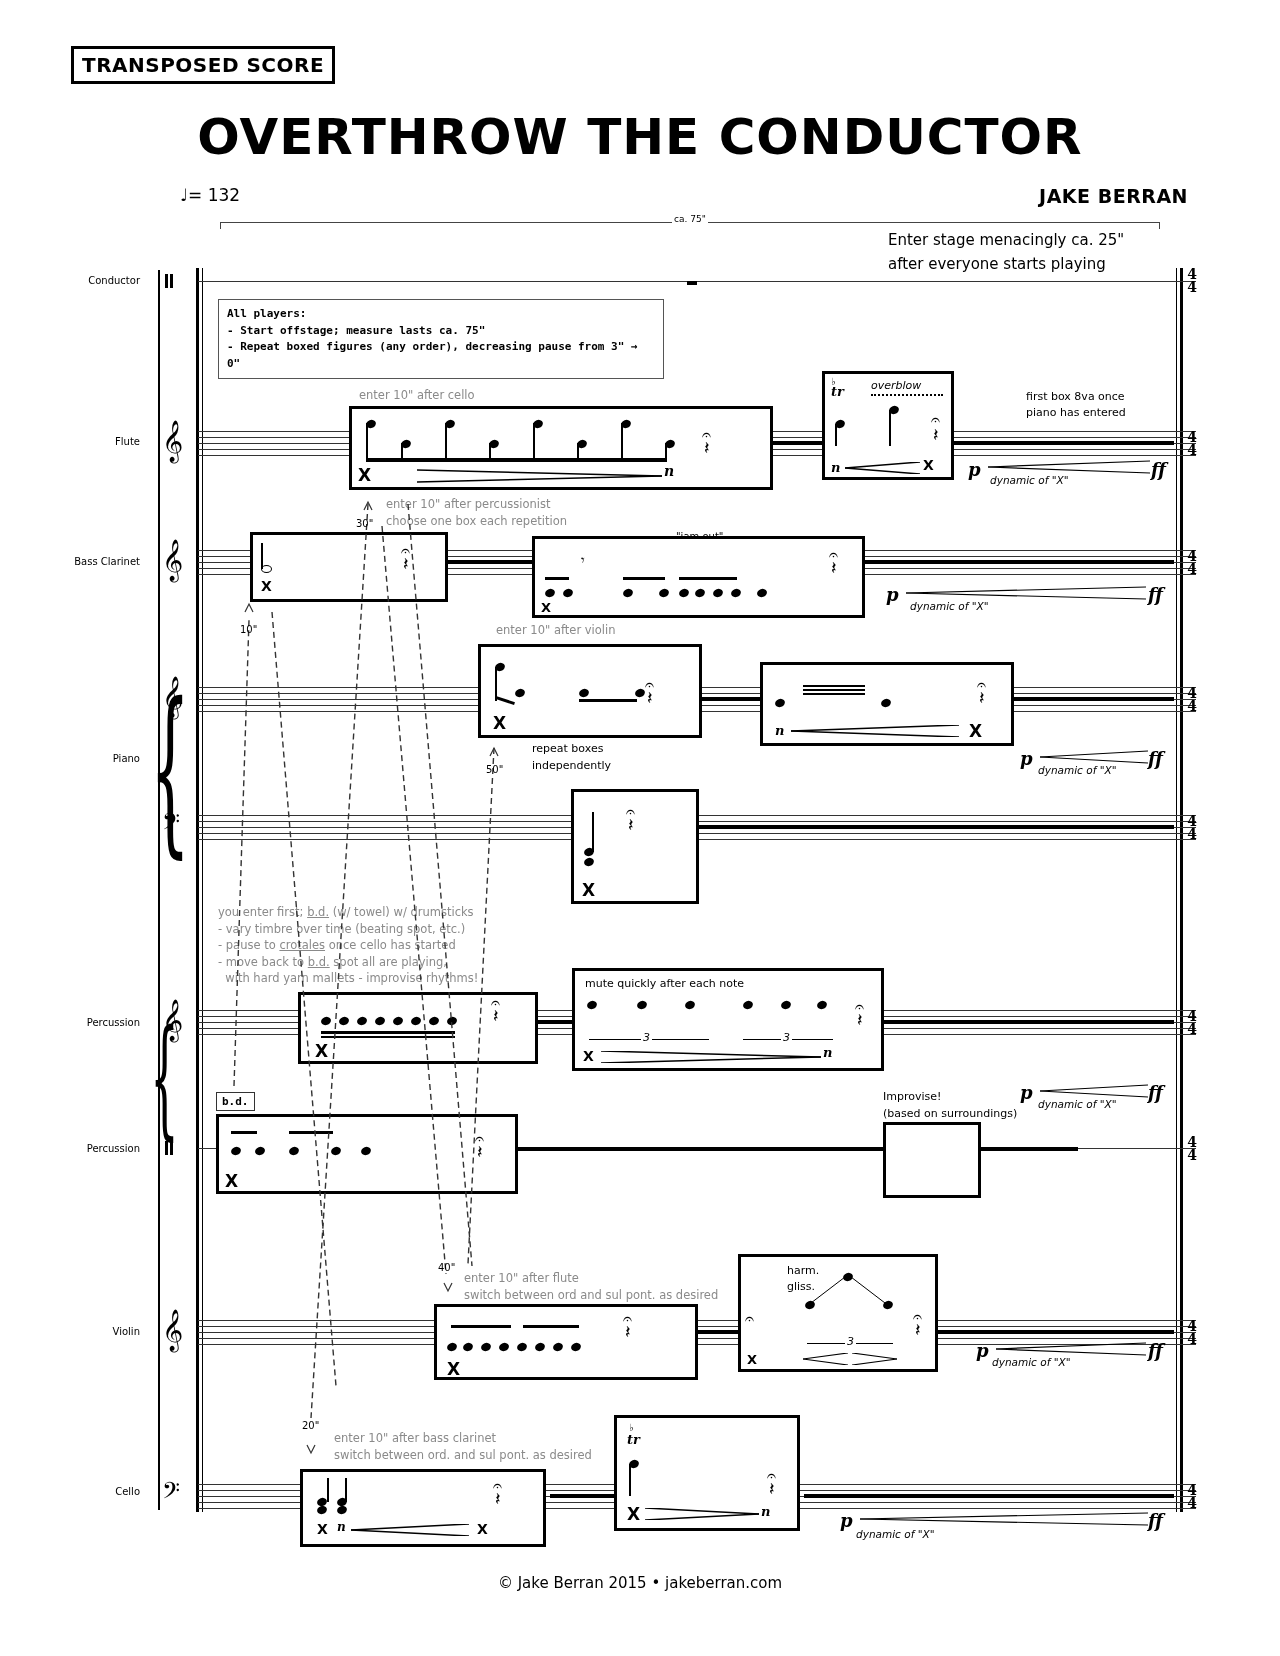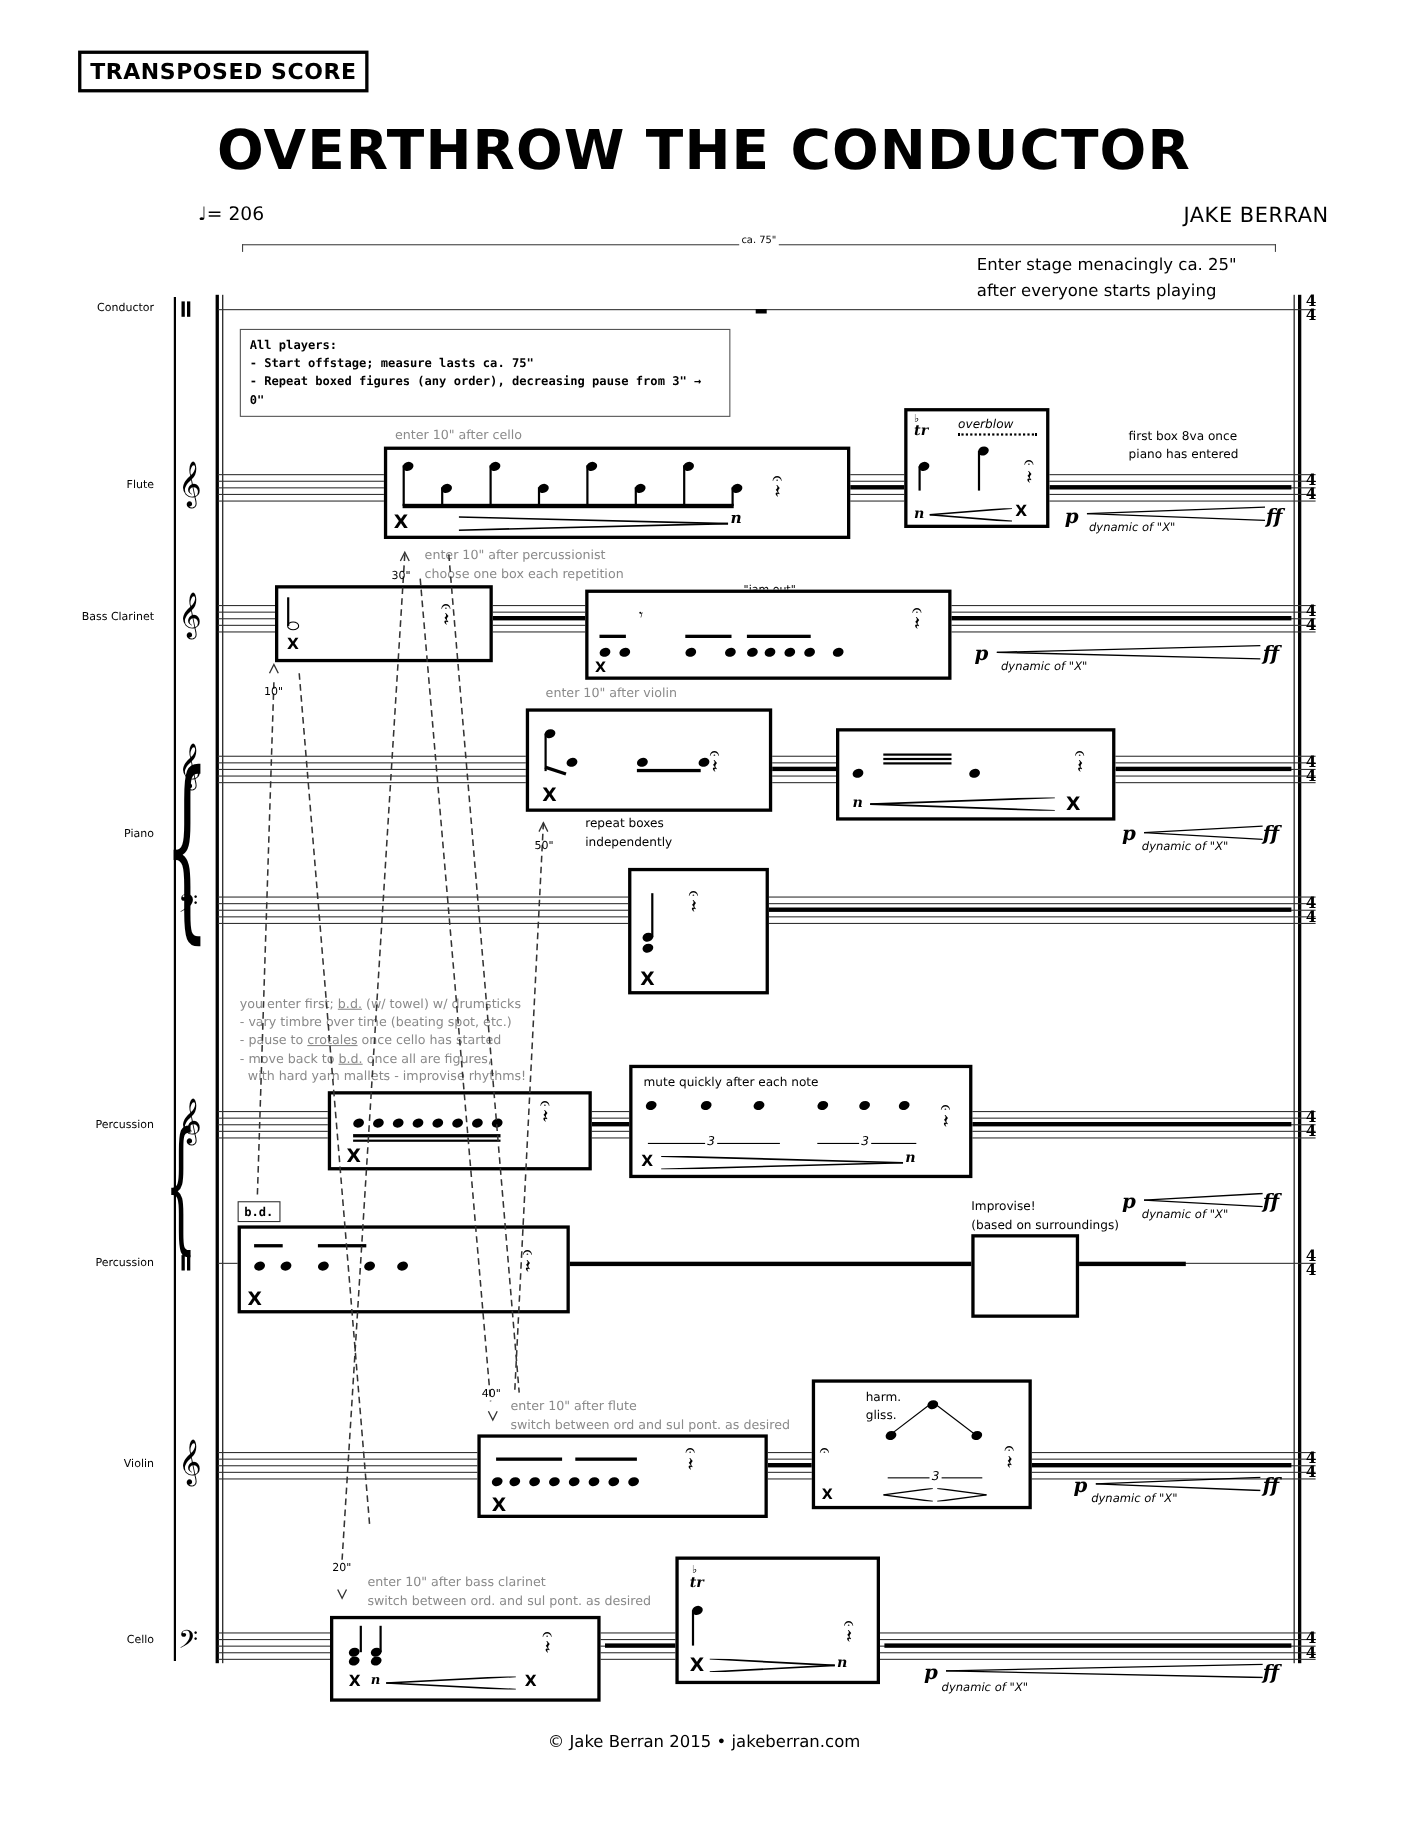--- a/index.html
+++ b/index.html
@@ -39,23 +39,23 @@
   .footer { position: absolute; left: 0; width: 1280px; text-align: center; font-size: 15px; }
   .u { text-decoration: underline; }
   .bd-box { position: absolute; border: 1px solid #333; padding: 2px 5px; font-family: "DejaVu Sans Mono", monospace; font-weight: bold; font-size: 11px; }
 </style>
 </head>
 <body>
 
 <div class="score-label" style="left:71px;top:46px;">TRANSPOSED SCORE</div>
 <div class="title" style="top:108px;">OVERTHROW THE CONDUCTOR</div>
 <div class="abs tempo" style="left:180px;top:185px;">
-  <span>♩</span><span>= 206</span>
-</div>
-<div class="abs composer" style="right:72px;top:185px;">JAKE BERRAN</div>
+  <span>♩</span><span>= 132</span>
+</div>
+<div class="abs composer" style="right:92px;top:185px;font-weight:bold;">JAKE BERRAN</div>
 <div class="dur-line" style="left:220px;top:222px;width:940px;"></div>
 <div class="abs small" style="left:672px;top:214px;background:#fff;padding:0 2px;font-size:9px;">ca. 75"</div>
 <div class="abs note-text" style="left:888px;top:228px;">
   <div>Enter stage menacingly ca. 25"</div>
   <div>after everyone starts playing</div>
 </div>
 
 <div class="system-bar" style="left:158px;top:270px;width:2px;height:1240px;"></div>
 <div class="system-bar" style="left:196px;top:268px;width:3px;height:1244px;"></div>
 <div class="system-bar" style="left:202px;top:268px;width:1px;height:1244px;"></div>
@@ -286,21 +286,21 @@
     <div class="stem" style="left:18px;top:20px;height:40px;"></div>
   <div class="fermata" style="left:52px;top:12px;">𝄐</div>
   <div class="rest" style="left:54px;top:24px;">𝄽</div>
   <div class="xmark" style="left:8px;top:90px;">X</div>
 </div>
 
 <div class="cue gray" style="left:218px;top:904px;font-size:11.5px;line-height:16.5px;">
   <div><span>you enter first; </span><span class="u">b.d.</span><span> (w/ towel) w/ drumsticks</span></div>
   <div>- vary timbre over time (beating spot, etc.)</div>
   <div><span>- pause to </span><span class="u">crotales</span><span> once cello has started</span></div>
-  <div><span>- move back to </span><span class="u">b.d.</span><span> once all are figures,</span></div>
+  <div><span>- move back to </span><span class="u">b.d.</span><span> spot all are playing,</span></div>
   <div style="white-space:pre;">  with hard yarn mallets - improvise rhythms!</div>
 </div>
 
 <div class="abs" style="left:150px;top:1012px;font-size:130px;line-height:130px;font-family:'DejaVu Serif',serif;transform:scaleX(0.35);transform-origin:left top;">{</div>
 <div class="staff" style="top:1010px;height:24px;">
   <div class="line" style="top:0"></div>
     <div class="line" style="top:6px"></div>
     <div class="line" style="top:12px"></div>
     <div class="line" style="top:18px"></div>
     <div class="line" style="top:24px"></div>

